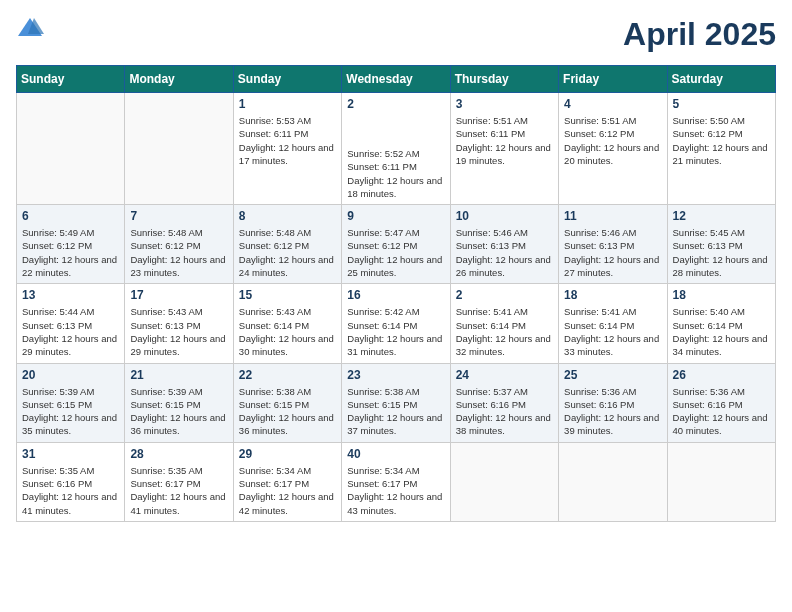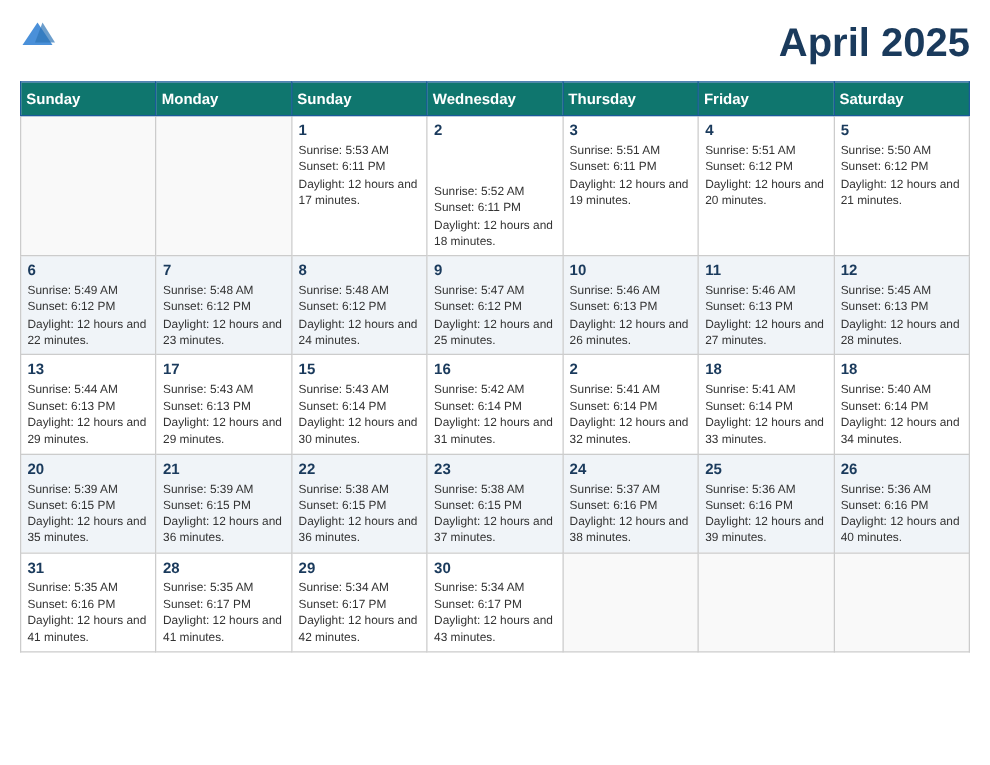--- a/index.html
+++ b/index.html
@@ -287,21 +287,21 @@
 Sunset: 6:17 PM
 Daylight: 12 hours and 41 minutes.</div>
         </td>
         <td>
           <div class="day-number">29</div>
           <div class="day-info" style="white-space: pre-line;">Sunrise: 5:34 AM
 Sunset: 6:17 PM
 Daylight: 12 hours and 42 minutes.</div>
         </td>
         <td>
-          <div class="day-number">30</div>
+          <div class="day-number">40</div>
           <div class="day-info" style="white-space: pre-line;">Sunrise: 5:34 AM
 Sunset: 6:17 PM
 Daylight: 12 hours and 43 minutes.</div>
         </td>
         <td class="empty"></td>
         <td class="empty"></td>
         <td class="empty"></td>
       </tr>
     </tbody>
 </table>

